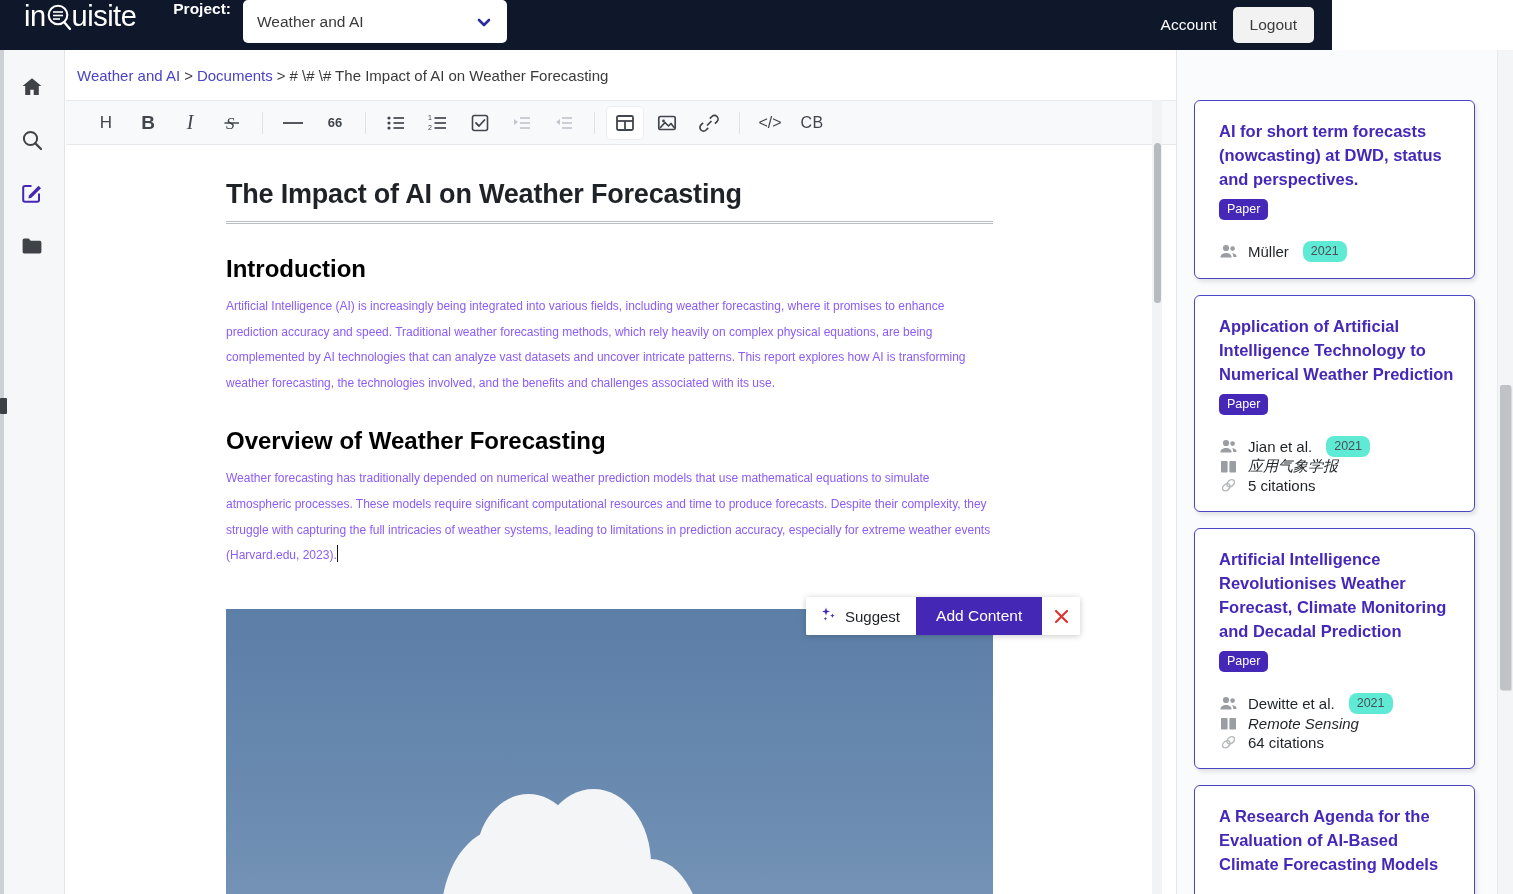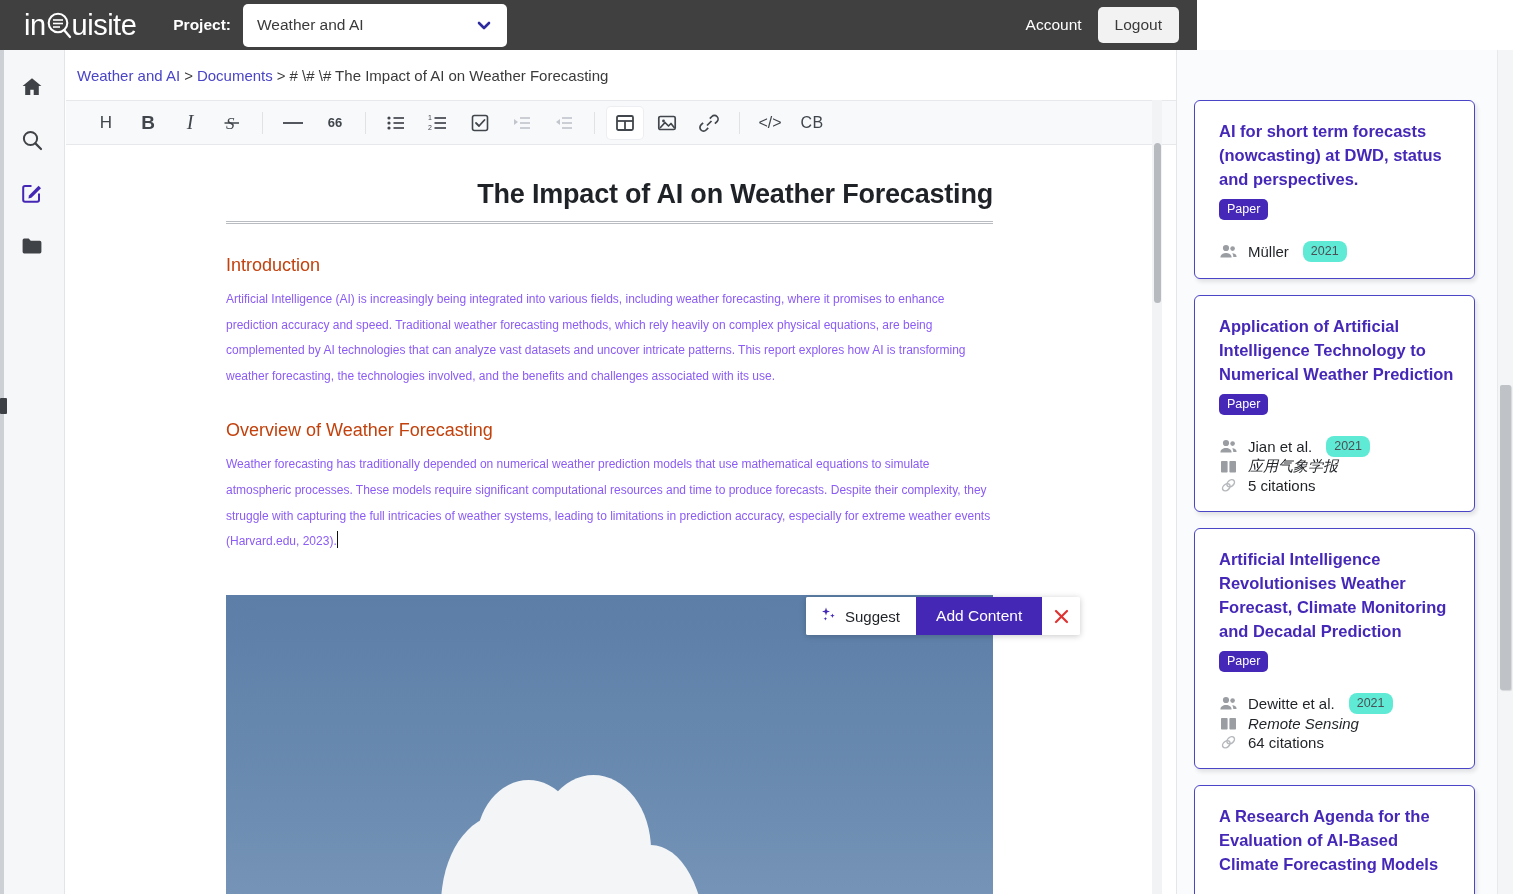--- a/index.html
+++ b/index.html
@@ -7,22 +7,22 @@
     margin: 0; padding: 0;
     width: 1513px; height: 894px;
     overflow: hidden;
     font-family: "Liberation Sans", sans-serif;
     background: #ffffff;
   }
   .app { position: relative; width: 1513px; height: 894px; }
 
   
   .topbar {
-    position: absolute; left: 0; top: 0; width: 1197px; height: 50px;
-    background: #404040; display: flex; align-items: center;
+    position: absolute; left: 0; top: 0; width: 1332px; height: 50px;
+    background: #0f172a; display: flex; align-items: flex-start;
   }
   .logo {
     margin-left: 24px; color: #ffffff; font-size: 29px; letter-spacing: -0.5px;
     display: flex; align-items: center; font-weight: 400;
   }
   .logo .logo-mark { display: inline-flex; margin: 0 0px; }
   .project-label {
     margin-left: 37px; color: #ffffff; font-size: 15.5px; font-weight: bold;
   }
   .project-select {
@@ -94,24 +94,24 @@
   .doc-scroll {
     position: absolute; left: 0; top: 45px; width: 1110px; height: 749px;
     overflow: hidden; background: #ffffff;
   }
   .doc {
     width: 1078px; padding: 0 0 0 0;
   }
   .doc-inner { margin-left: 160px; width: 767px; padding-top: 33px; }
   h1.doc-title {
     font-size: 27px; font-weight: bold; color: #1f2226; margin: 0 0 0 0;
-    padding-bottom: 11px; border-bottom: 3px double #b9bcc1; letter-spacing: -0.2px; text-align: right;
+    padding-bottom: 11px; border-bottom: 3px double #b9bcc1; letter-spacing: -0.2px;
   }
   h2.doc-h2 {
-    font-size: 18px; font-weight: normal; color: #c2410c; margin: 31px 0 7px 0;
+    font-size: 24px; font-weight: bold; color: #000000; margin: 31px 0 7px 0;
   }
   p.doc-p {
     font-size: 12px; color: #8b5cf6; line-height: 25.6px; margin: 11px 0 0 0;
   }
   .caret { display: inline-block; width: 1px; height: 17px; background: #111; vertical-align: -3px; }
   .doc-figure {
     margin-top: 40px; width: 767px; height: 500px; overflow: hidden;
     background: linear-gradient(#5c7ea7 0%, #6d8db2 45%, #8ba5c2 100%);
     position: relative;
   }

